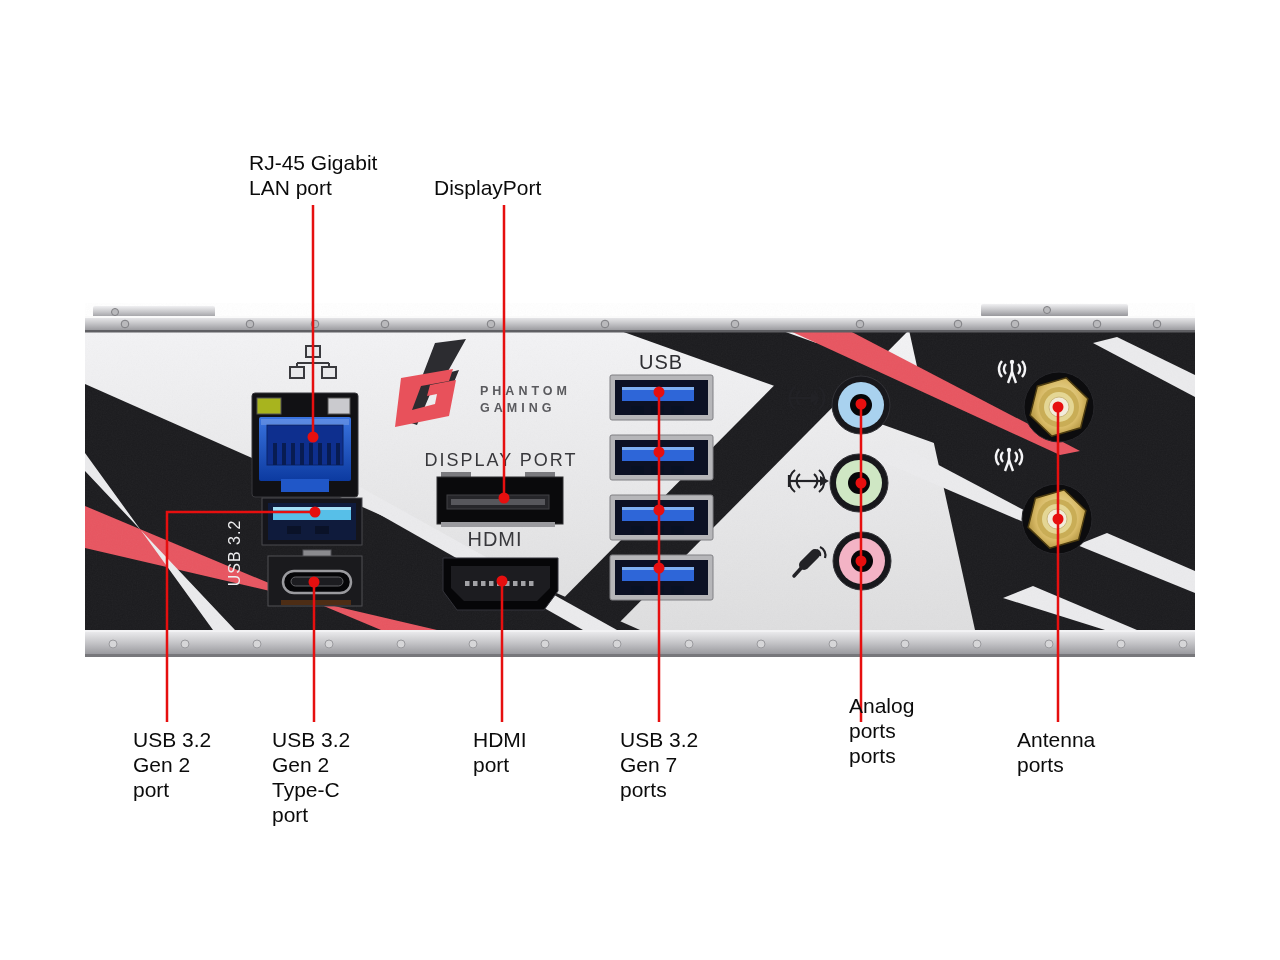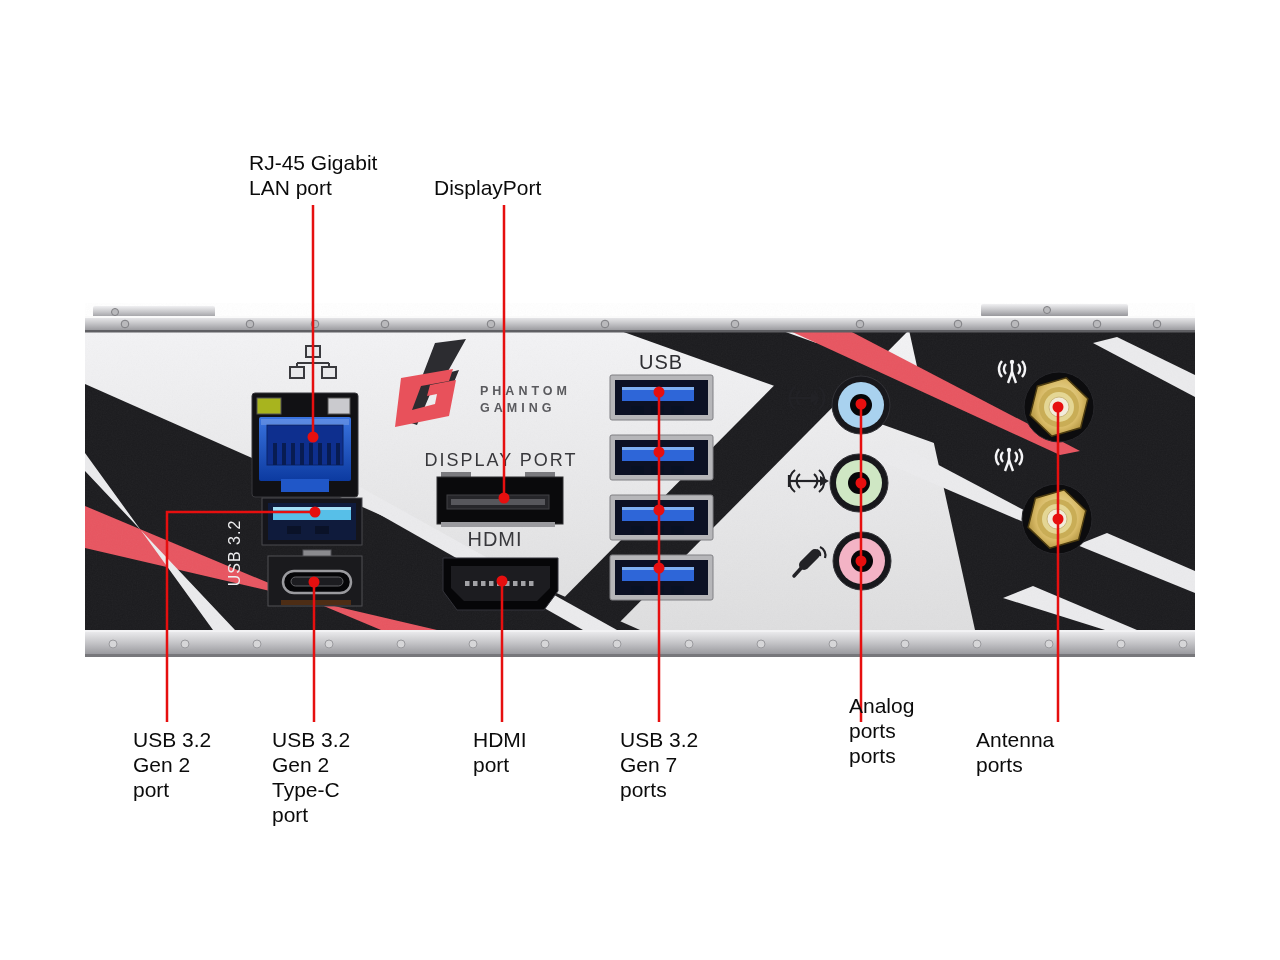--- a/index.html
+++ b/index.html
@@ -366,18 +366,18 @@
   <div class="callout" style="left:620px;top:727px;">
     <div>USB 3.2</div>
     <div>Gen 7</div>
     <div>ports</div>
   </div>
   <div class="callout" style="left:825px;top:693px;margin-left:24px;">
     <div>Analog</div>
     <div>ports</div>
     <div>ports</div>
   </div>
-  <div class="callout" style="left:976px;top:727px;">
+  <div class="callout" style="left:1017px;top:727px;">
     <div>Antenna</div>
     <div>ports</div>
   </div>
 
 </div>
 
 </body></html>

